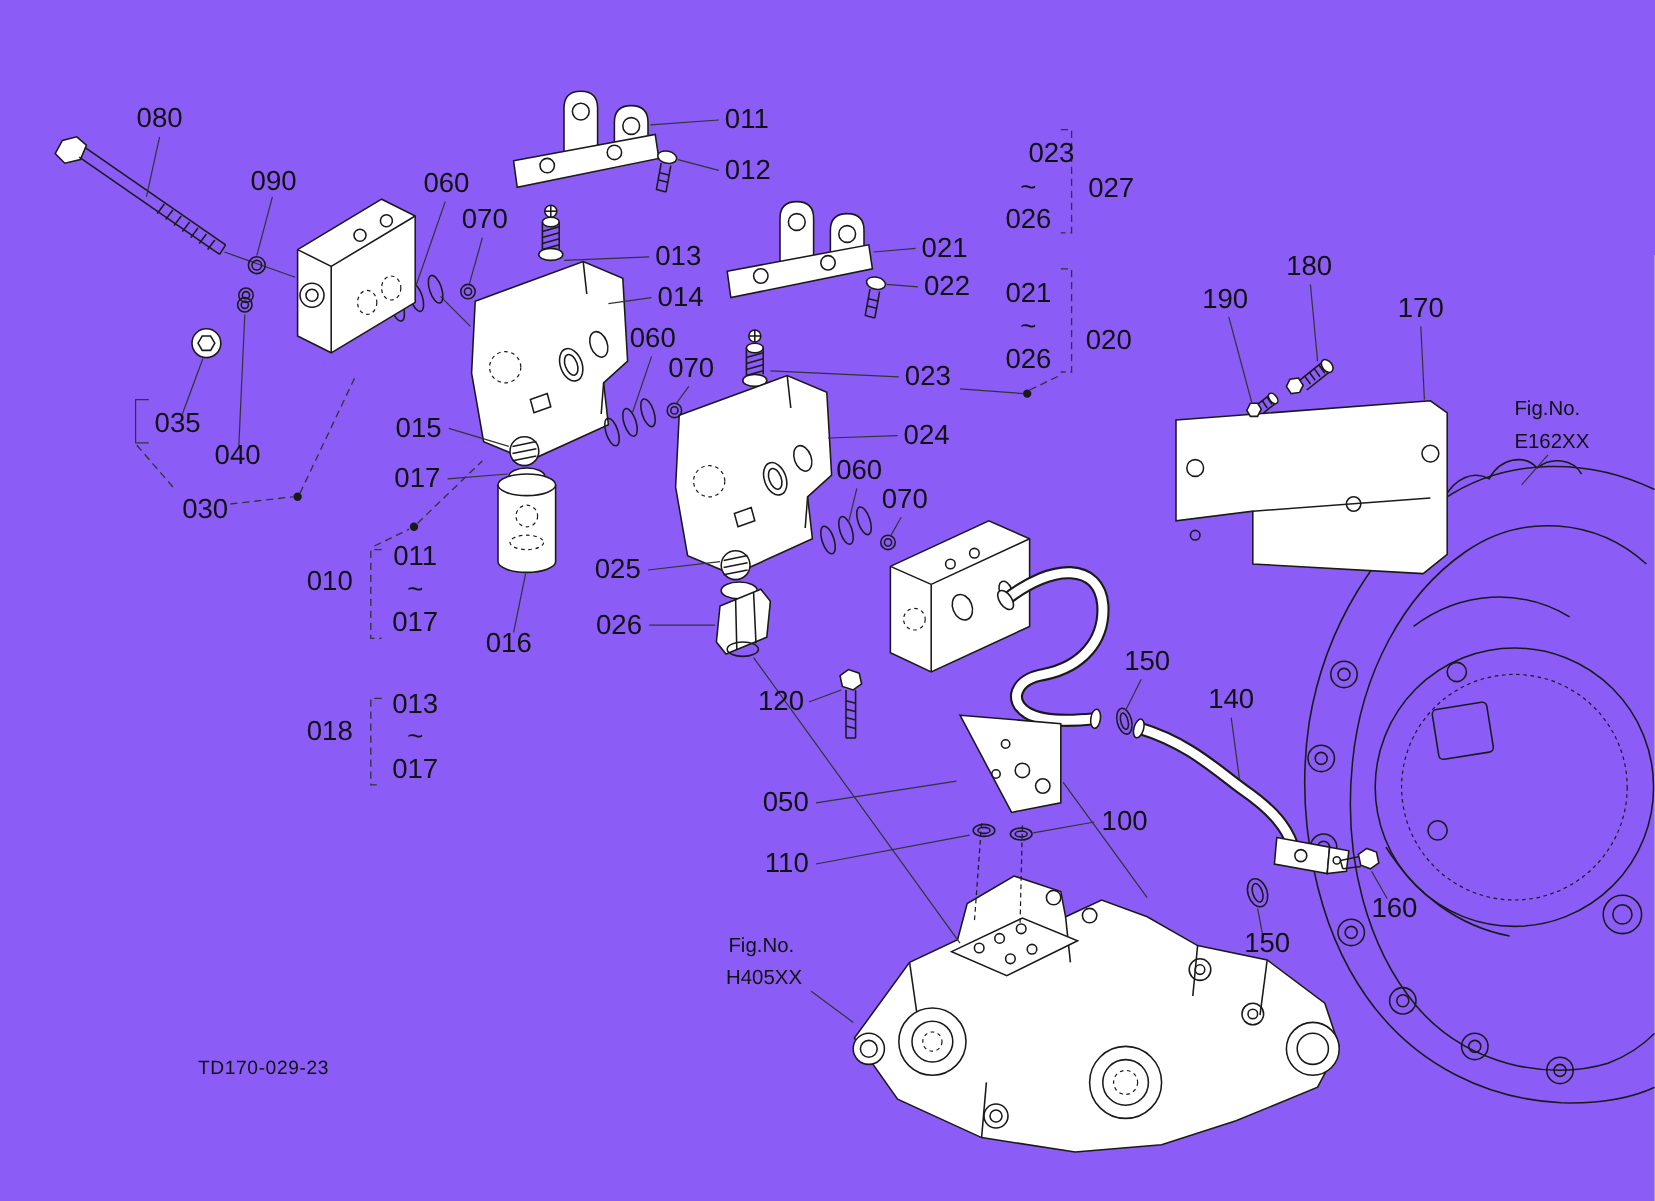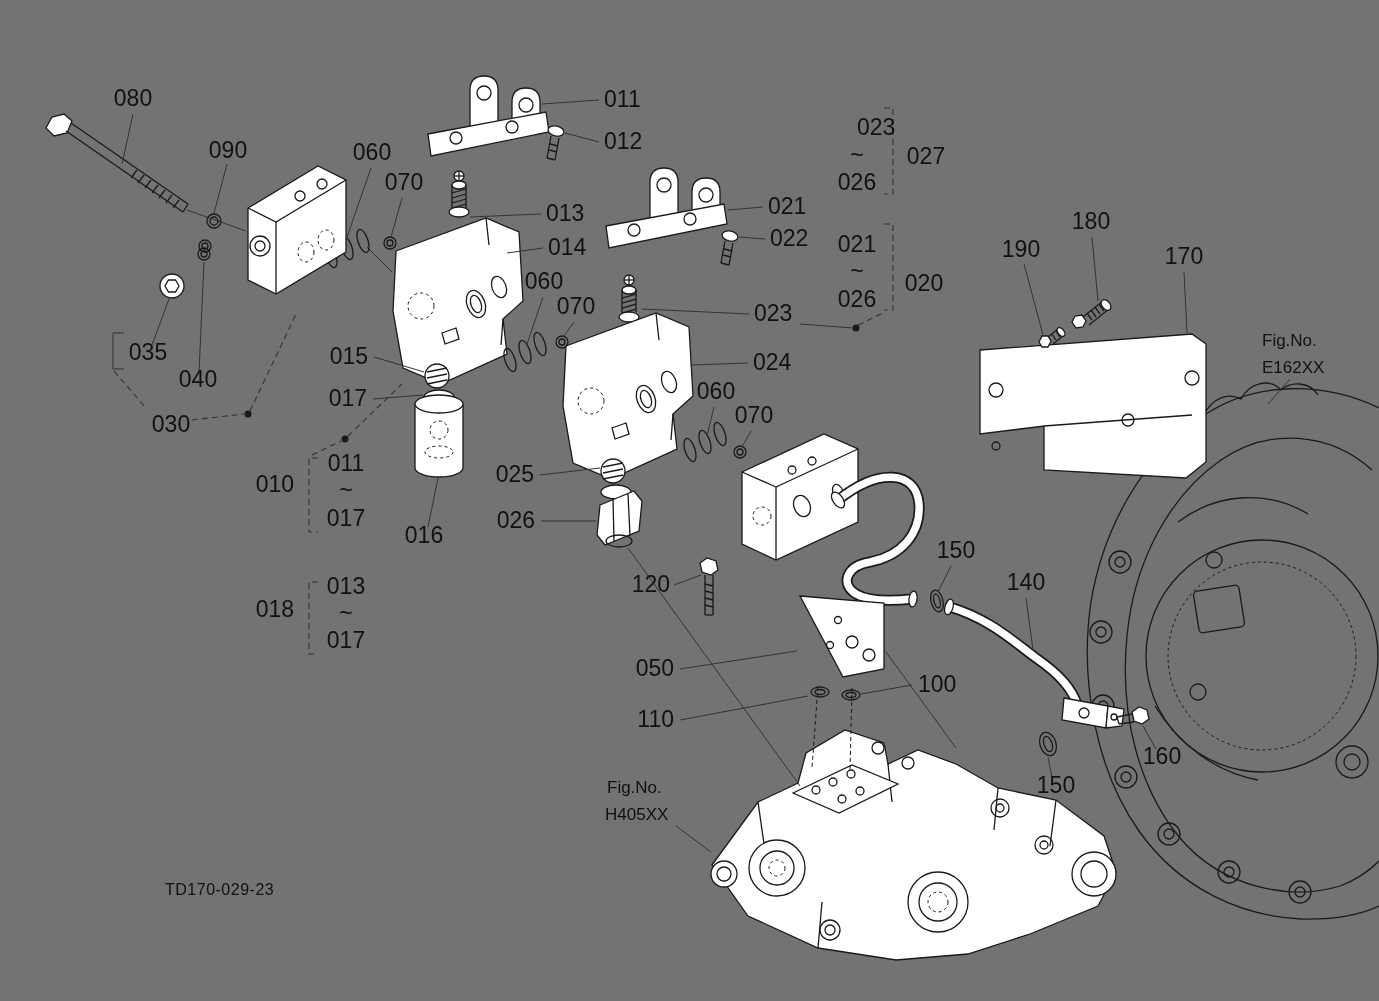--- a/index.html
+++ b/index.html
@@ -1,16 +1,16 @@
 <!DOCTYPE html>
 <html><head>
 <meta charset="utf-8">
 <style>
   html,body{margin:0;padding:0;background:#fff;}
-  .page{position:relative;width:1379px;height:1001px;background:#737373;overflow:hidden;
+  .page{position:relative;width:1379px;height:1001px;background:#8b5cf6;overflow:hidden;
         font-family:"Liberation Sans",sans-serif;}
   svg{display:block;}
   .s    {stroke:#1a1a1a;stroke-width:1.3;fill:none;}
   .sf   {stroke:#1a1a1a;stroke-width:1.3;fill:#ffffff;}
   .thin {stroke:#333333;stroke-width:1;fill:none;}
   .dash {stroke:#333333;stroke-width:1.1;fill:none;stroke-dasharray:6 4;}
   .dashln{stroke:#1a1a1a;stroke-width:1;fill:none;stroke-dasharray:4 3;}
   .dashc{stroke:#1a1a1a;stroke-width:1;fill:none;stroke-dasharray:3 3;}
   .pipeO{stroke:#1a1a1a;stroke-width:11;fill:none;}
   .pipeI{stroke:#ffffff;stroke-width:7.5;fill:none;}

